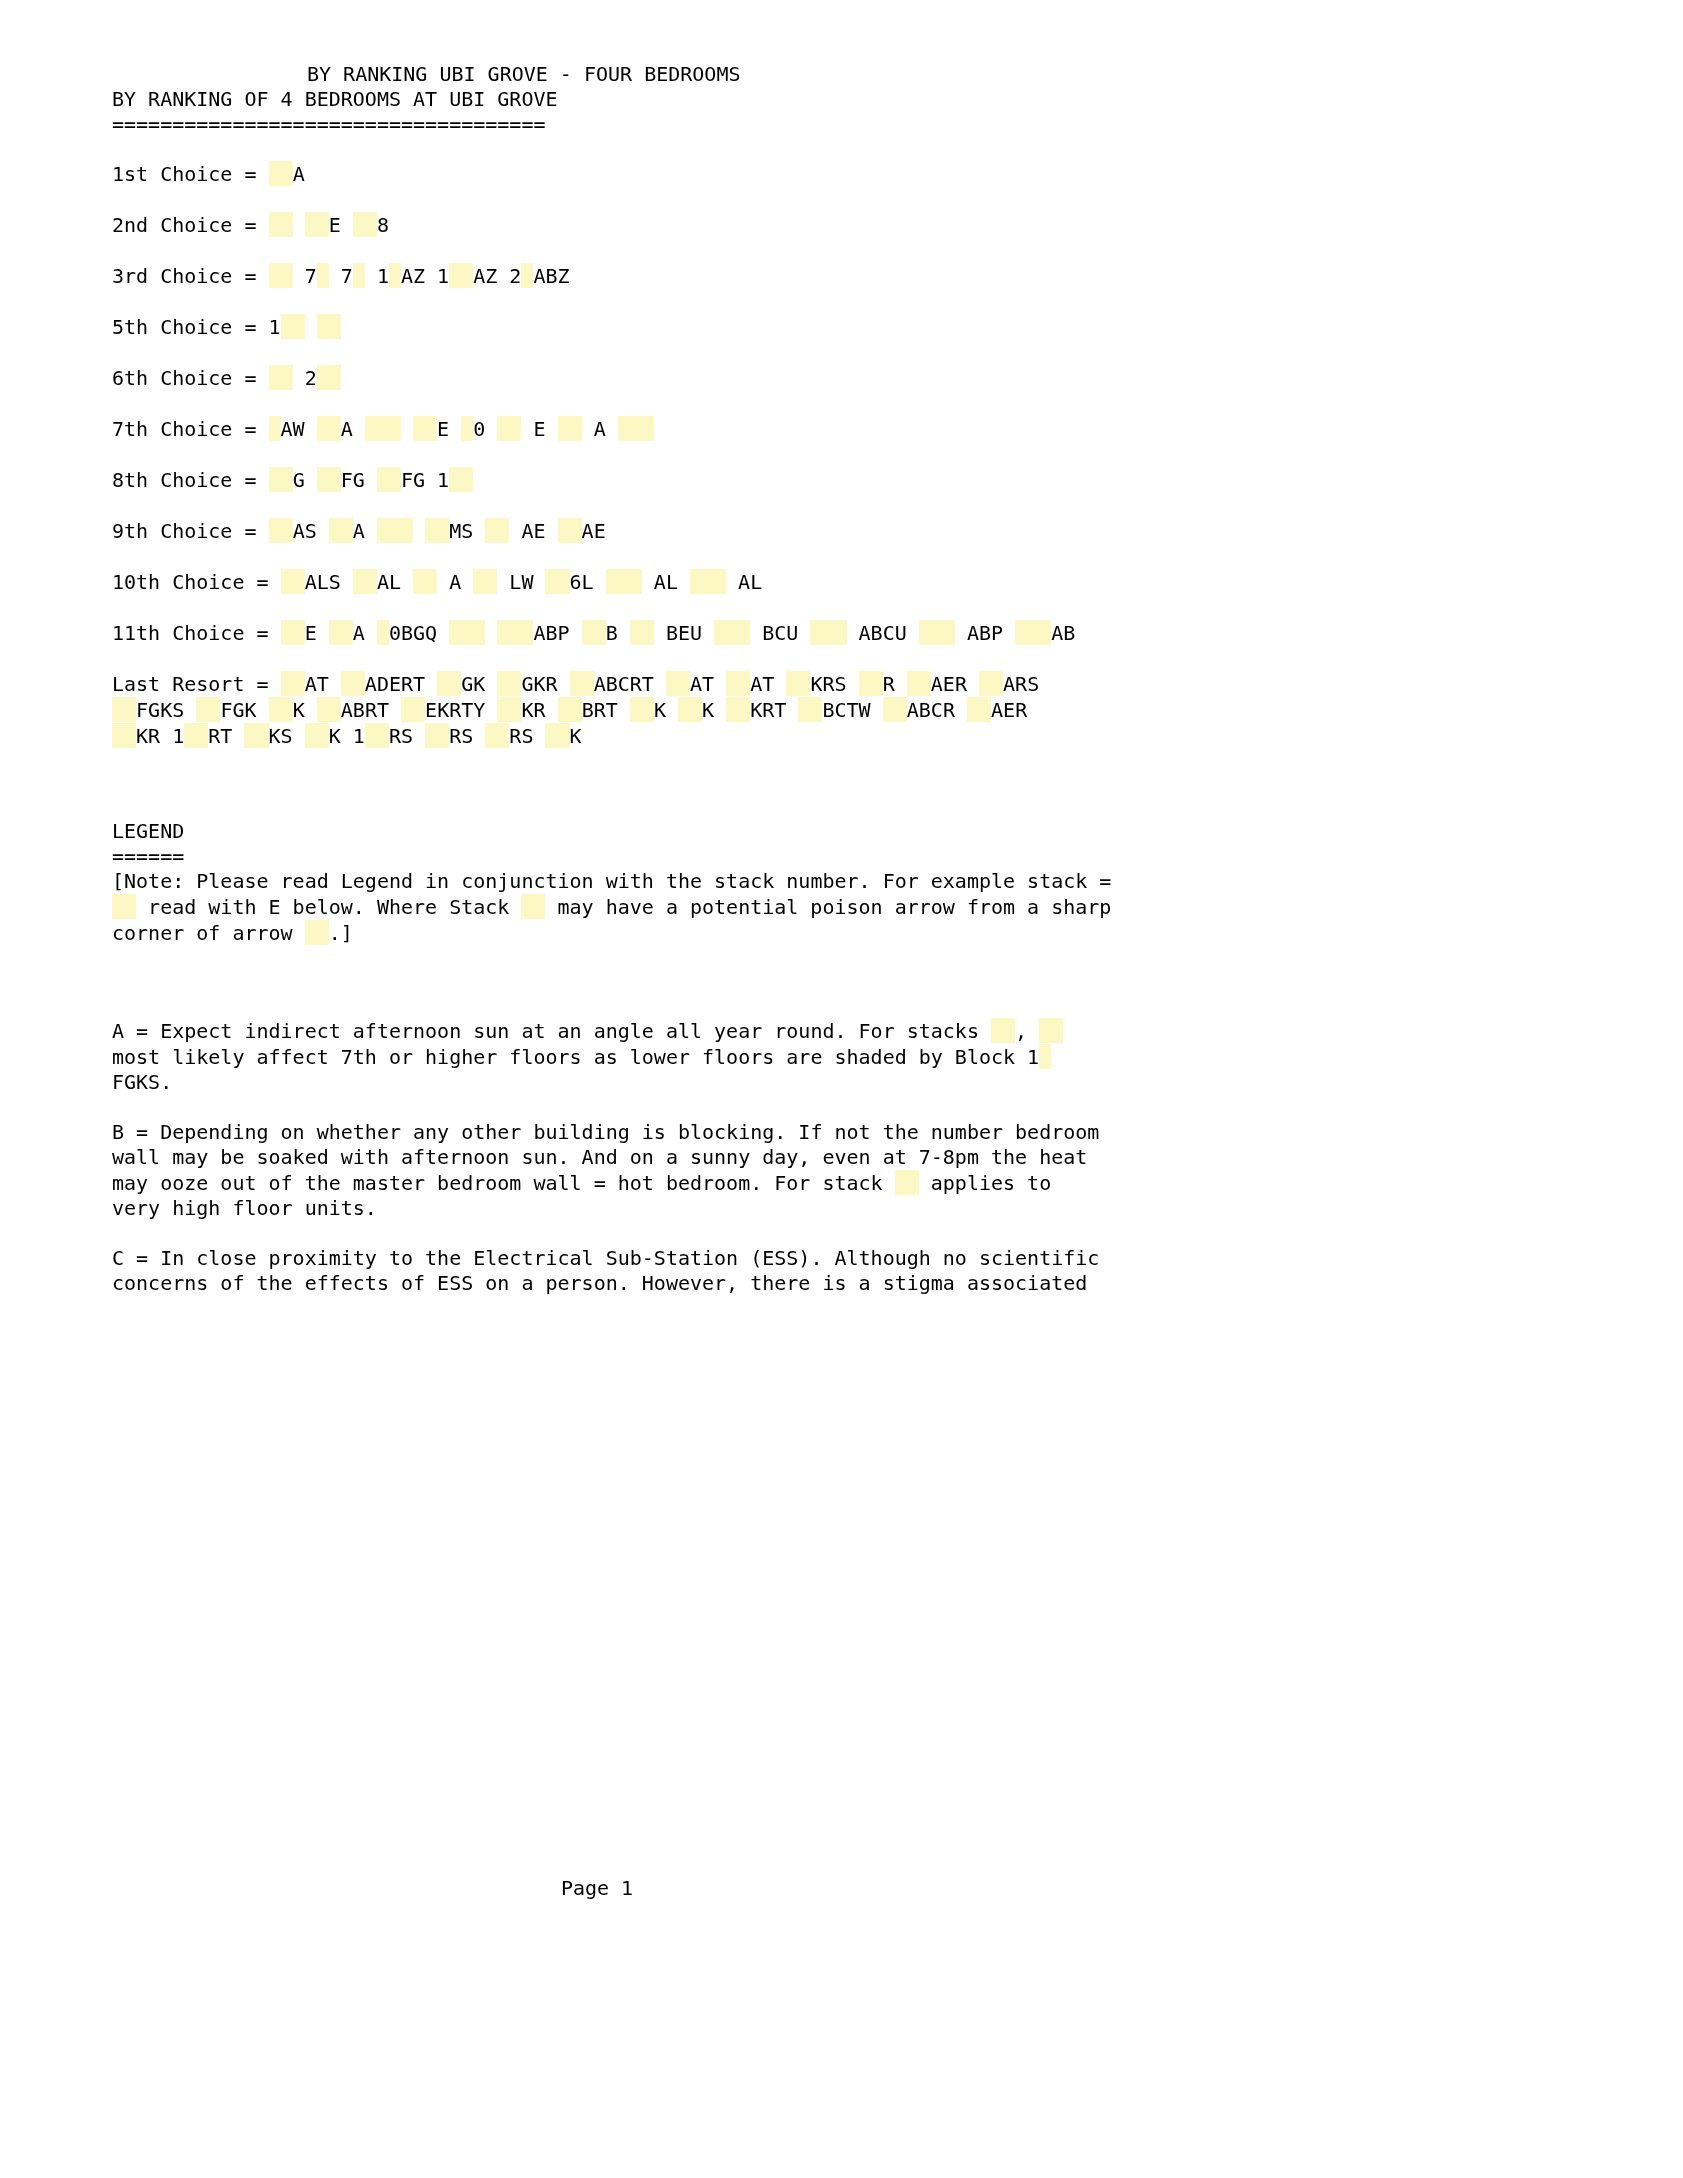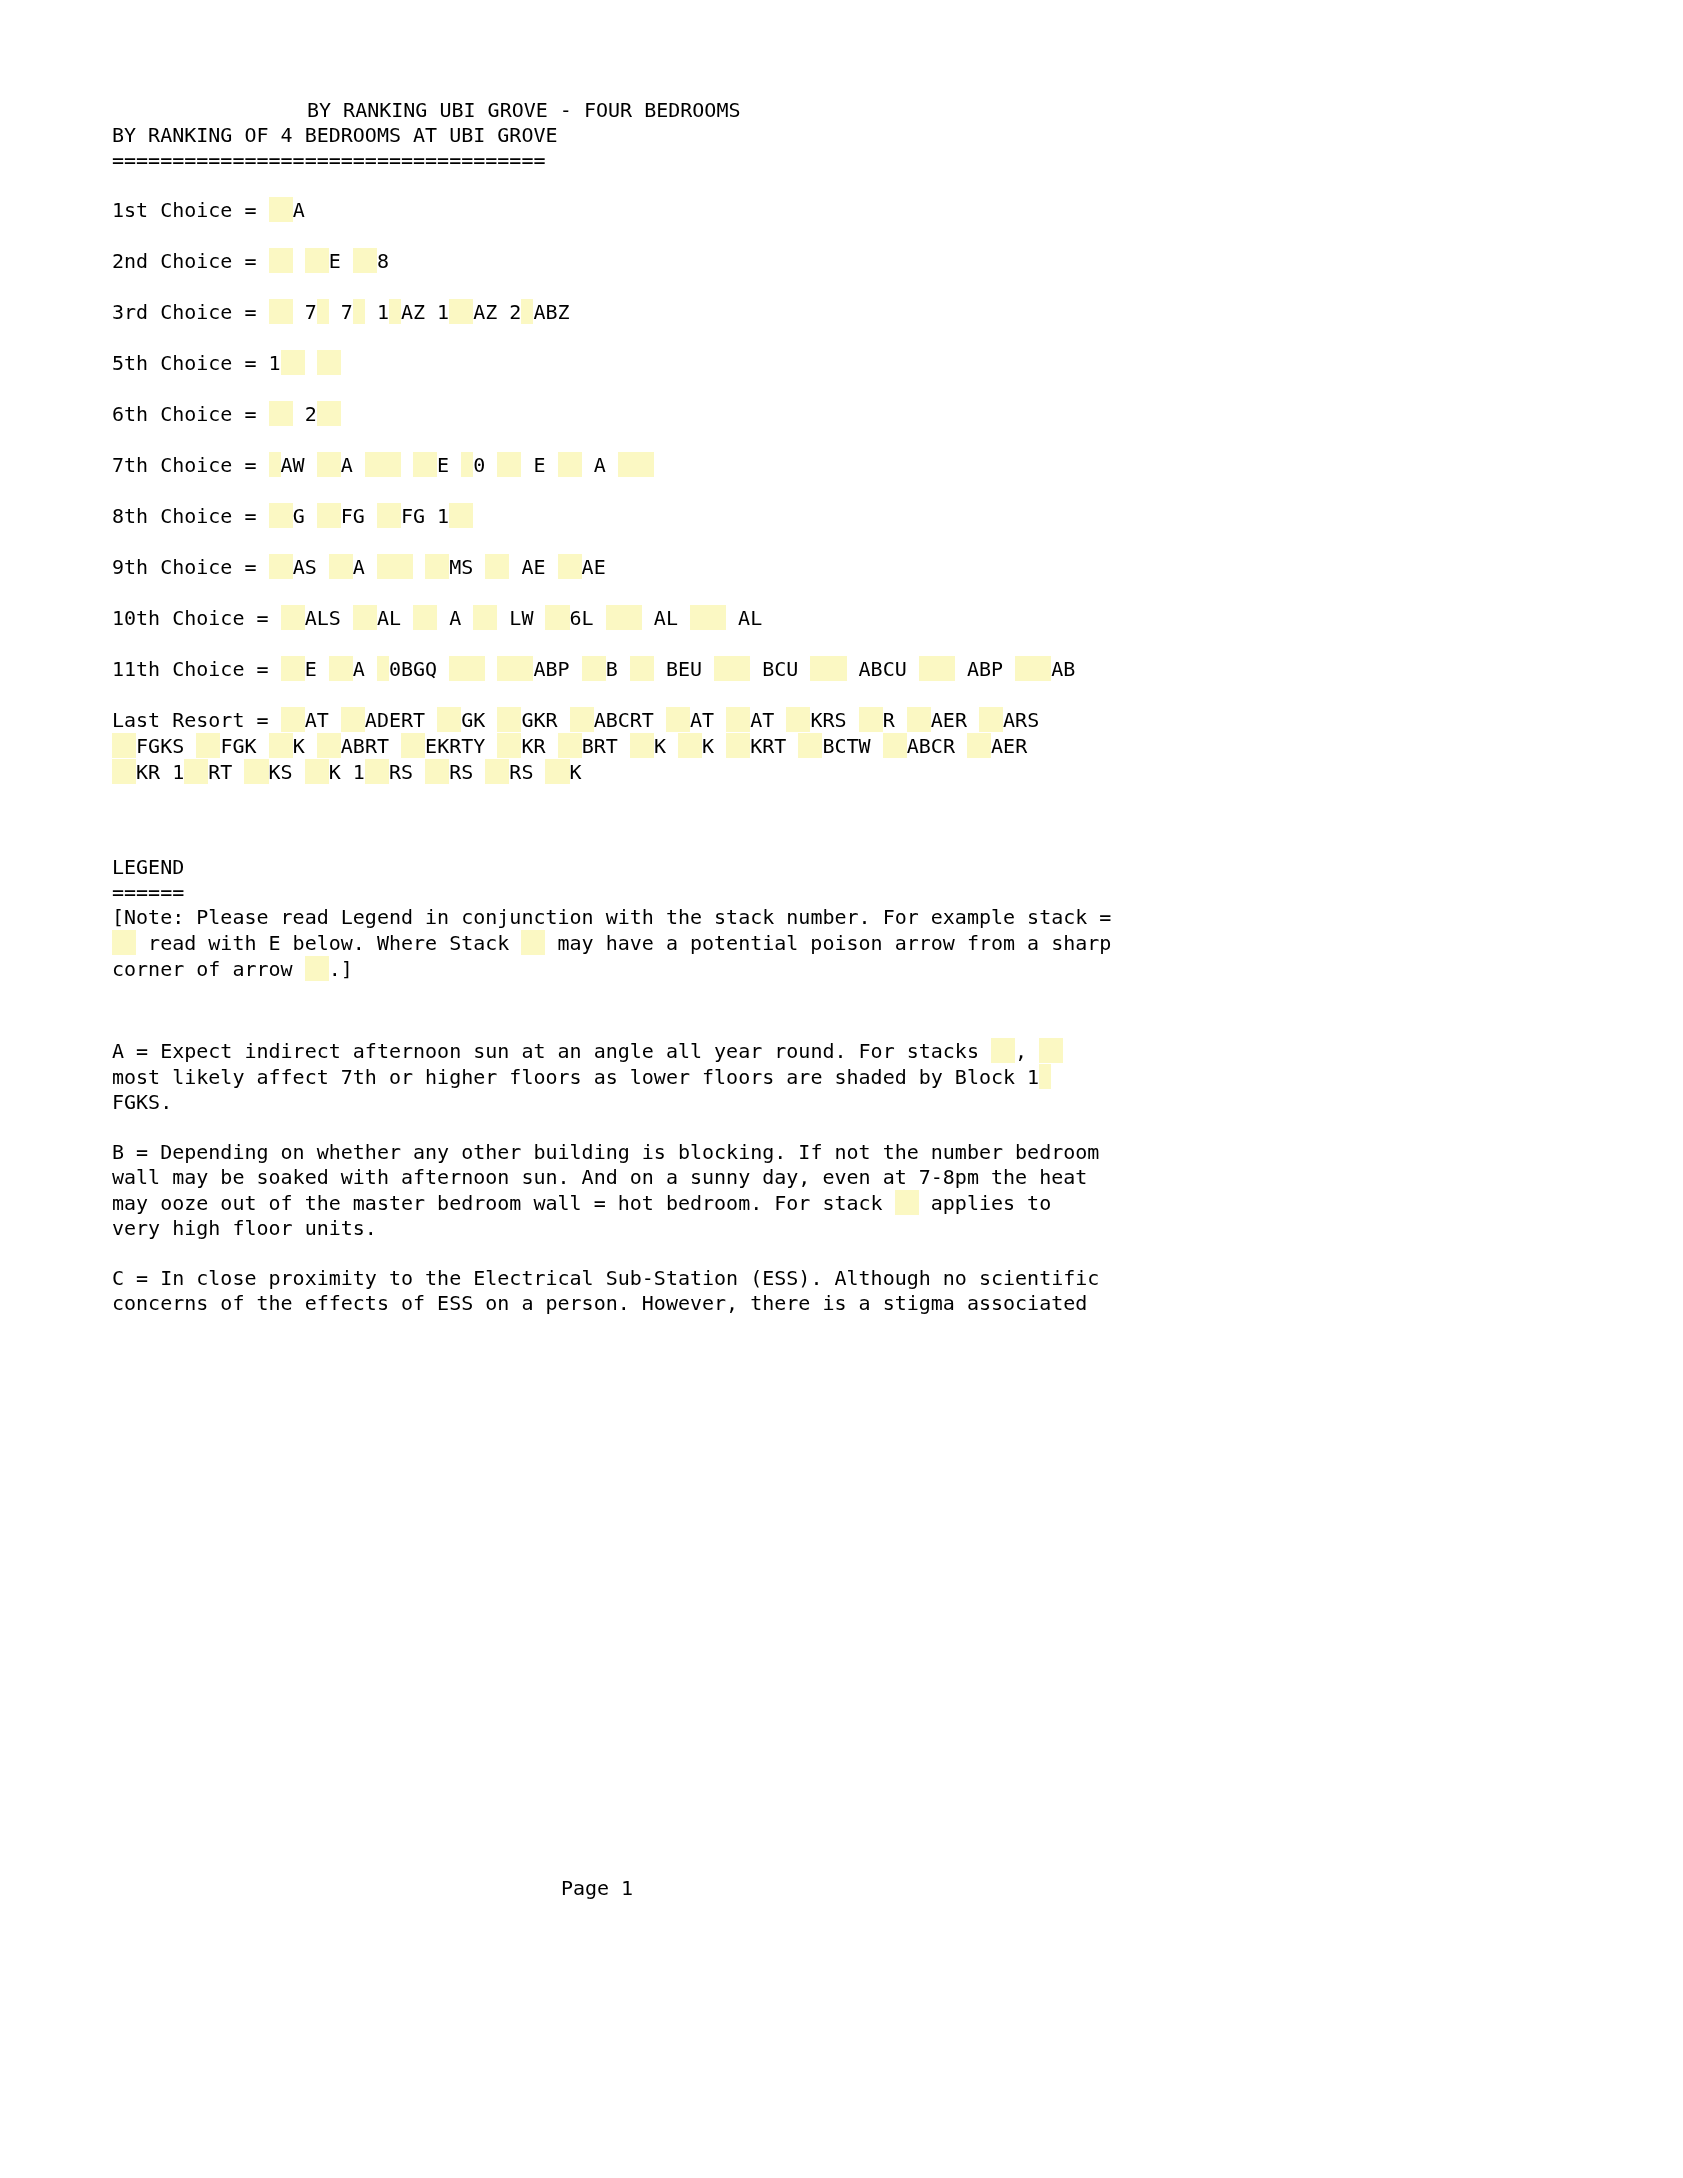--- a/index.html
+++ b/index.html
@@ -4,35 +4,35 @@
 <style>
   html,body{margin:0;padding:0;background:#ffffff;}
   body{
     width:1683px;height:2178px;
     font-family:"DejaVu Sans Mono","Liberation Mono",monospace;
     font-size:20px;line-height:25px;color:#000;
     overflow:hidden;
   }
   .doc{
     position:relative;width:1683px;height:1526px;
-    padding:98px 0 0 112px;box-sizing:border-box;
+    padding:62px 0 0 112px;box-sizing:border-box;
   }
   .line{white-space:pre;min-height:25px;}
   .t1{margin-left:195px;}
   .hl{
     display:inline-block;
     background:#FBF8C3;
     height:25px;
     vertical-align:-5px;
   }
   #ranking .para{margin-top:25px;}
   #ranking .para:first-child{margin-top:24px;}
   .legend-title{margin-top:70px;}
   #legend-items .para{margin-top:25px;}
-  #legend-items .para:first-child{margin-top:56px;}
+  #legend-items .para:first-child{margin-top:72px;}
   .footer{
     position:absolute;top:1876px;left:112px;width:970px;
     text-align:center;
   }
 </style>
 </head>
 <body>
 
 <div class="doc">
 

